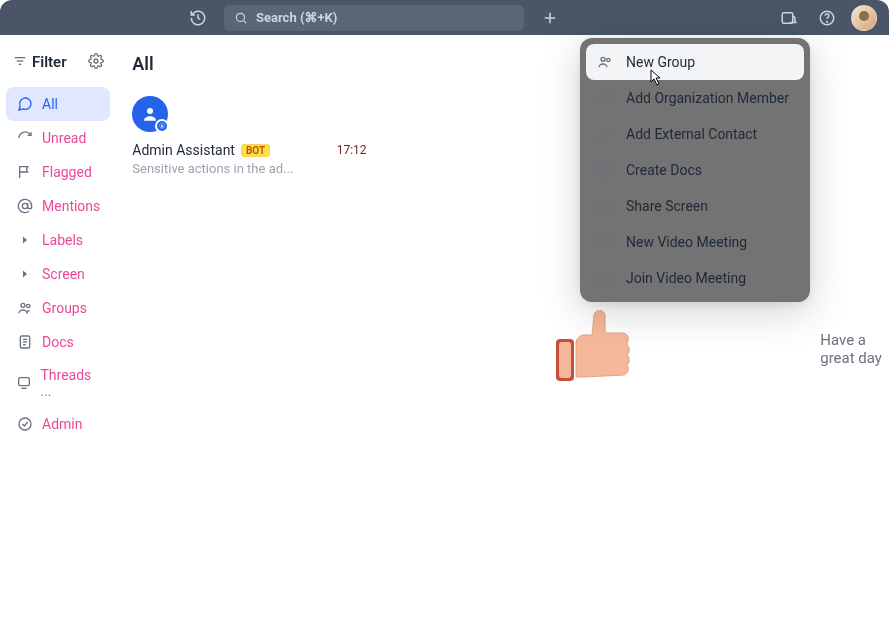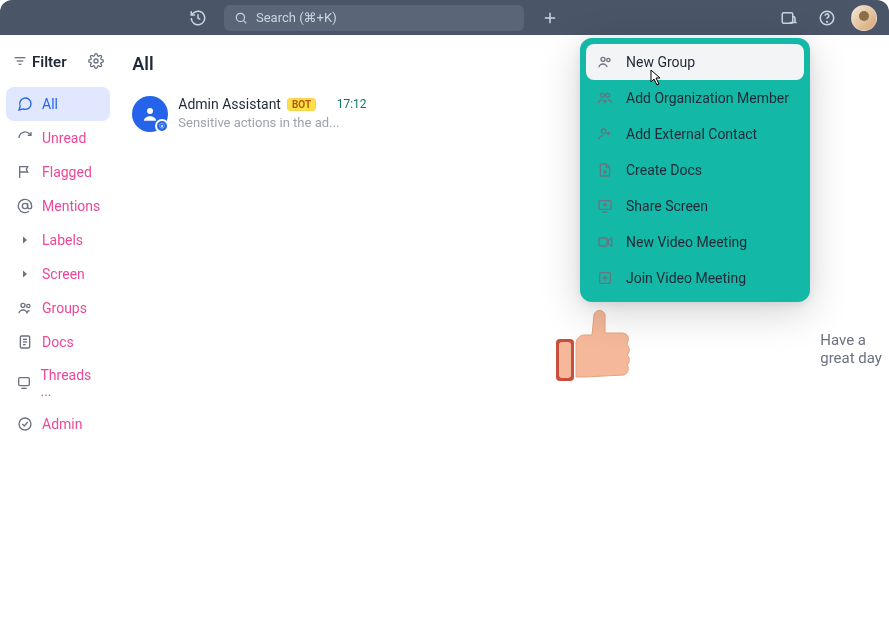--- a/index.html
+++ b/index.html
@@ -13,20 +13,21 @@
     }
     .topbar {
       height: 35px;
       background: #4A5568;
       display: flex;
       align-items: center;
       padding: 0 12px;
       gap: 12px;
       border-top-left-radius: 12px;
       border-top-right-radius: 12px;
+      font-weight: bold;
     }
     .topbar-spacer-left { flex: 0 0 200px; display:flex; justify-content:flex-end; align-items:center;}
     .search-box {
       background: #5A6578;
       height: 26px;
       border-radius: 6px;
       display: flex;
       align-items: center;
       padding: 0 10px;
       gap: 8px;
@@ -75,21 +76,21 @@
     }
     .sidebar-item .icon { width:18px; height:18px; display:flex; align-items:center; justify-content:center; color:#6b7280;}
     .sidebar-item.active { background:#e0e7ff; color:#2563eb;}
     .sidebar-item.active .icon { color:#2563eb; }
     .list-pane {
       width: 282px;
       padding: 14px 10px;
     }
     .list-title { font-size: 18px; font-weight:600; color:#1f2937; padding: 4px 6px 16px 6px;}
     .chat-row {
-      display:flex; gap:10px; padding:6px; border-radius:8px;
+      display:flex; gap:10px; padding:6px; border-radius:8px;flex-direction:column;
     }
     .chat-avatar {
       width:36px; height:36px; border-radius:50%;
       background:#2563eb; flex-shrink:0;
       display:flex; align-items:center; justify-content:center;
       position:relative;
     }
     .chat-avatar svg { color:#fff; }
     .chat-avatar .gear-badge{
       position:absolute; bottom:-1px; right:-1px;
@@ -98,21 +99,21 @@
       display:flex;align-items:center;justify-content:center;
     }
     .chat-info { flex:1; min-width:0; }
     .chat-top { display:flex; align-items:center; gap:6px; }
     .chat-name { font-size:14px; color:#1f2937; white-space:nowrap;}
     .bot-badge {
       font-size:10px; font-weight:600; color:#b45309;
       background:#fde047; border:1px solid #fcd34d;
       padding:0 4px; border-radius:3px;
     }
-    .chat-time { margin-left:auto; font-size:12px; color:#0f766e; }
+    .chat-time { margin-left:auto; font-size:12px; color:#7f1d1d; }
     .chat-preview {
       font-size:13px; color:#9ca3af;
       white-space:nowrap; overflow:hidden; text-overflow:ellipsis;
       margin-top:3px;
     }
     .main-pane {
       flex:1; position:relative;
       display:flex; flex-direction:row;
       padding-top: 270px;
     }
@@ -123,21 +124,21 @@
     }
     .greeting {
       font-size:15px; color:#6b7280;
       margin: 26px 0 0 182px;
     }
     
     .dropdown {
       position:absolute;
       top: 38px; left: 580px;
       width: 230px;
-      background:#14b8a6;
+      background:#737373;
       border-radius:12px;
       box-shadow: 0 10px 40px rgba(0,0,0,0.18), 0 2px 8px rgba(0,0,0,0.08);
       padding:6px;
       z-index:100;
     }
     .menu-item {
       display:flex; align-items:center; gap:12px;
       padding:9px 10px;
       border-radius:8px;
       font-size:14px;

